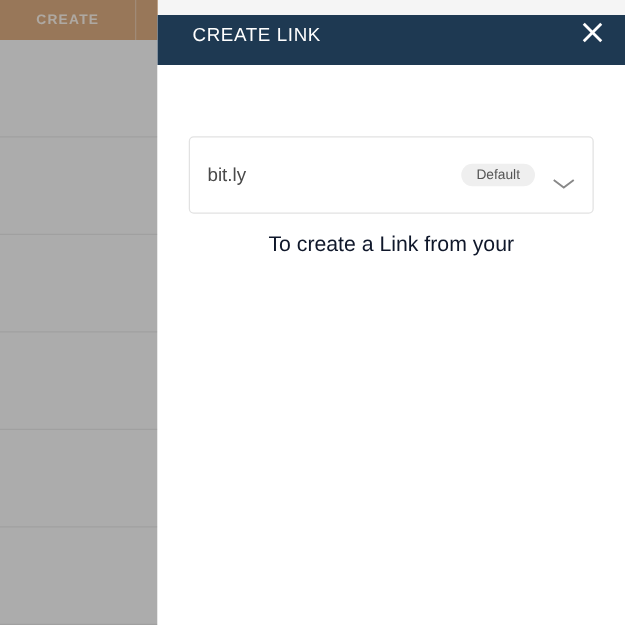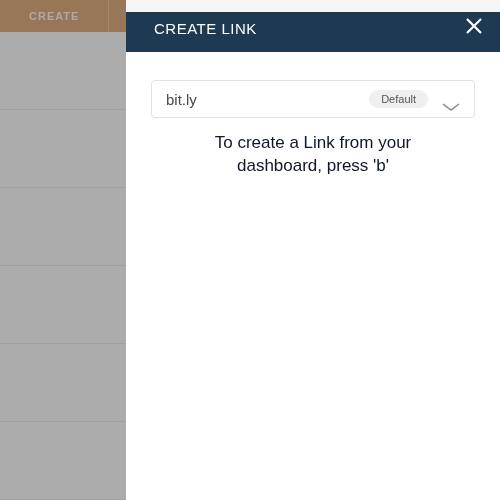--- a/index.html
+++ b/index.html
@@ -36,23 +36,23 @@
       padding: 0 16px 8px 28px; justify-content: space-between;
     }
     .panel-title {
       color: #ffffff; font-size: 15px; font-weight: 500; letter-spacing: 0.5px;
     }
     .close-icon { color: #fff; font-size: 22px; cursor: pointer; line-height: 1; }
 
     .panel-body { padding: 28px 25px 0 25px; }
 
     .domain-box {
-      border: 1px solid #e2e2e2; border-radius: 4px; height: 38px;
+      border: 1px solid #e2e2e2; border-radius: 4px; height: 62px;
       display: flex; align-items: center; padding: 0 14px;
-      justify-content: space-between; background: #fff;
+      justify-content: space-between; background: #fff; margin-top: 29px;
     }
     .domain-text { font-size: 15px; color: #4a4a4a; }
     .domain-right { display: flex; align-items: flex-end; gap: 14px; }
     .badge {
       background: #efefef; border-radius: 12px; padding: 3px 12px;
       font-size: 11px; color: #555;
     }
     .chevron-icon {
       width: 18px; height: 10px; display: inline-block;
     }
@@ -115,16 +115,15 @@
           <svg viewBox="0 0 18 10">
               <polyline points="1,2 9,8 17,2"></polyline>
             </svg>
         </span>
       </span>
     </div>
 
 
     <div class="help-text">
       <div>To create a Link from your</div>
-      <div>dashboard, press 'b'</div>
     </div>
   </div>
 </div>
 
 </body></html>

